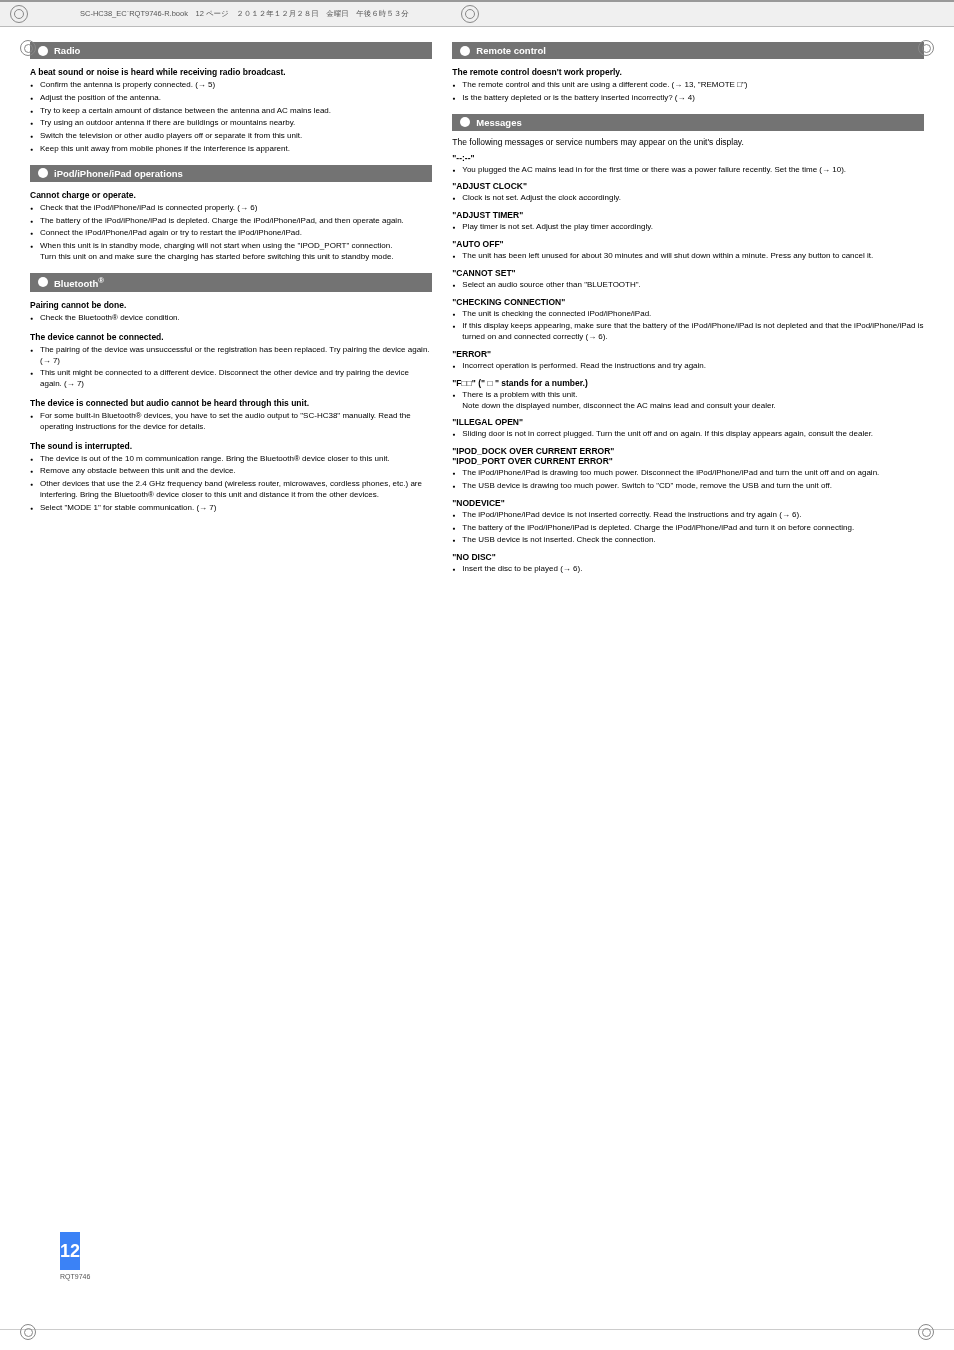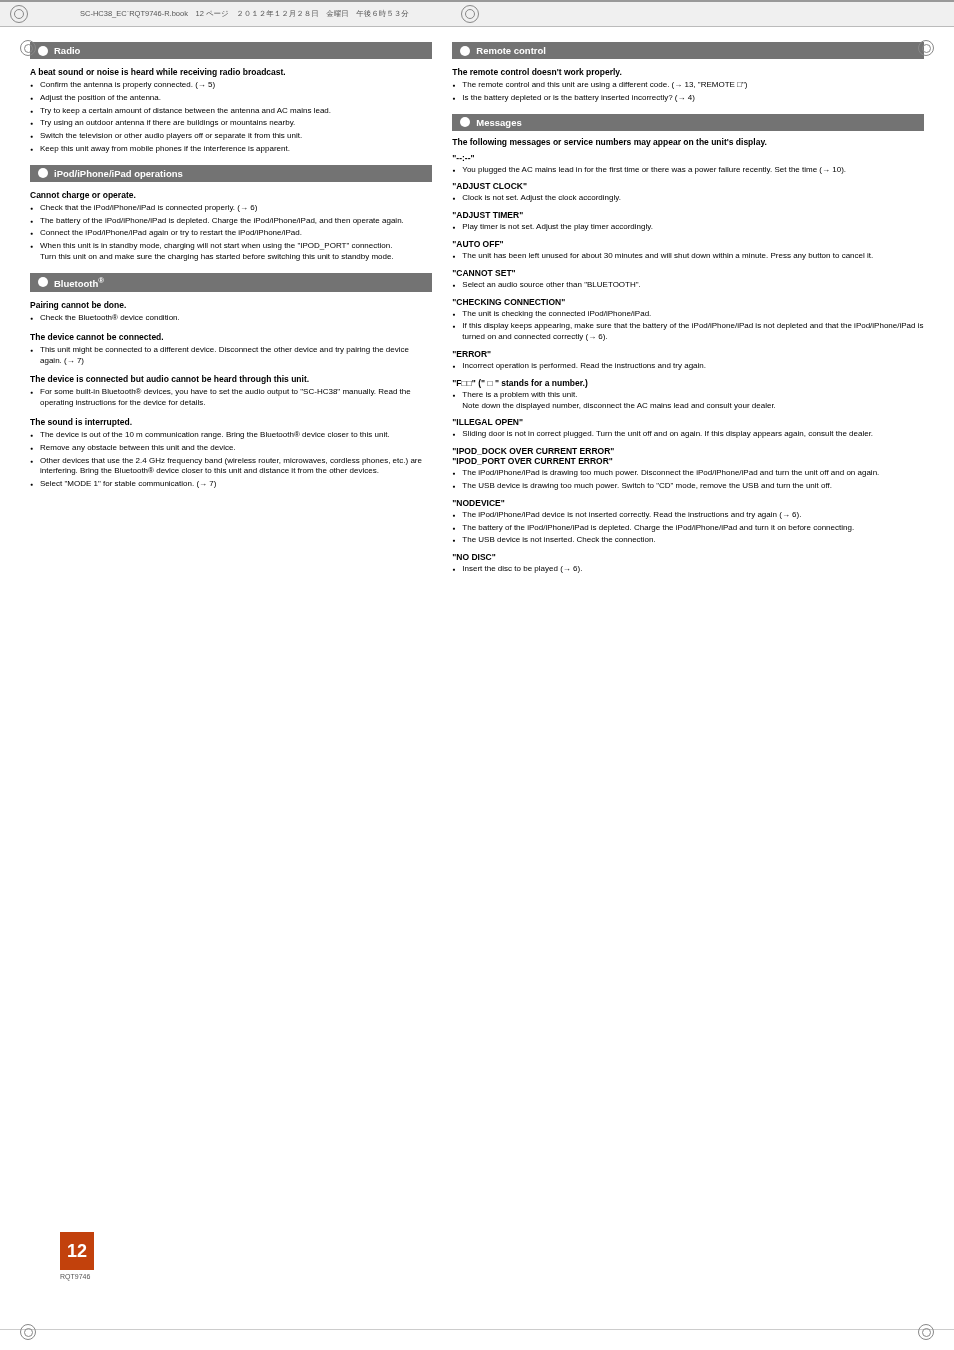--- a/index.html
+++ b/index.html
@@ -55,25 +55,25 @@
       height: 10px;
       border-radius: 50%;
       border: 1px solid #888;
     }
 
     
     .page-number-badge {
       position: absolute;
       bottom: 35px;
       left: 30px;
-      background: #c2410c;
+      background: #3b82f6;
       color: #fff;
       font-size: 18px;
       font-weight: bold;
-      width: 34px;
+      width: 20px;
       height: 38px;
       display: flex;
       align-items: center;
       justify-content: center;
     }
 
     .page-code {
       position: absolute;
       bottom: 25px;
       left: 30px;
@@ -151,21 +151,21 @@
 
     .message-quote {
       font-size: 8.5px;
       font-weight: bold;
       margin-top: 6px;
       margin-bottom: 2px;
     }
 
     p.section-intro {
       font-size: 8.5px;
-      font-weight: bold;
+      font-weight: normal;
       margin-bottom: 5px;
     }
 
     .section-block {
       margin-bottom: 10px;
     }
   </style>
 </head>
 <body>
 
@@ -223,20 +223,21 @@
           <span>Bluetooth<sup>®</sup></span>
         </div>
 
         <div class="subsection-title">Pairing cannot be done.</div>
         <ul class="bullet-list">
           <li>Check the Bluetooth® device condition.</li>
         </ul>
 
         <div class="subsection-title">The device cannot be connected.</div>
         <ul class="bullet-list">
+          <li>The pairing of the device was unsuccessful or the registration has been replaced. Try pairing the device again. (→ 7)</li>
           <li>This unit might be connected to a different device. Disconnect the other device and try pairing the device again. (→ 7)</li>
         </ul>
 
         <div class="subsection-title">The device is connected but audio cannot be heard through this unit.</div>
         <ul class="bullet-list">
           <li>For some built-in Bluetooth® devices, you have to set the audio output to "SC-HC38" manually. Read the operating instructions for the device for details.</li>
         </ul>
 
         <div class="subsection-title">The sound is interrupted.</div>
         <ul class="bullet-list">

